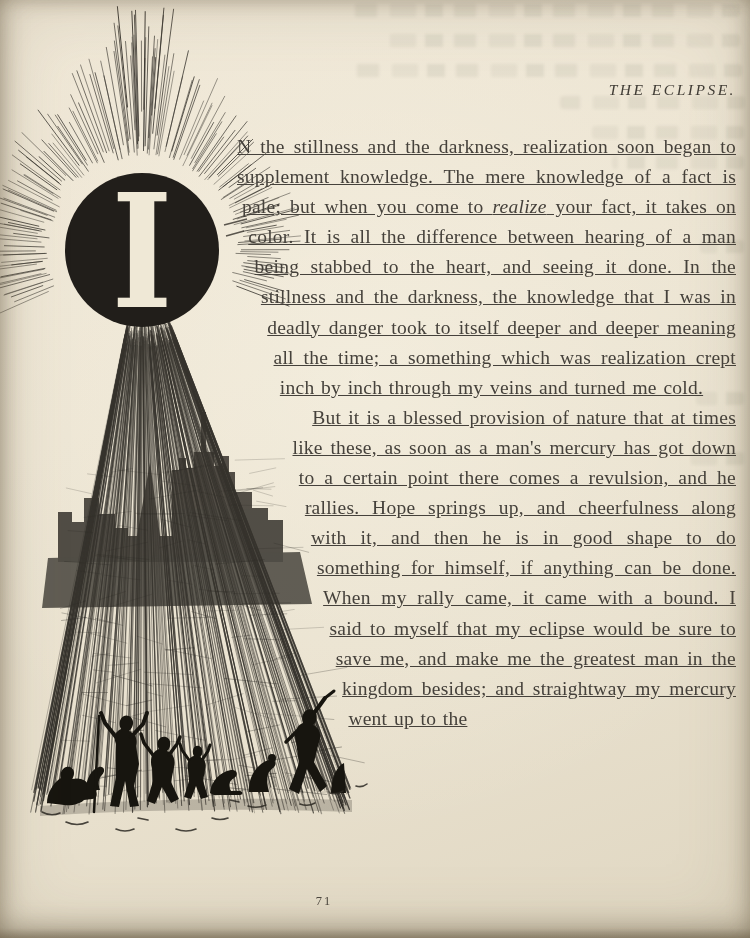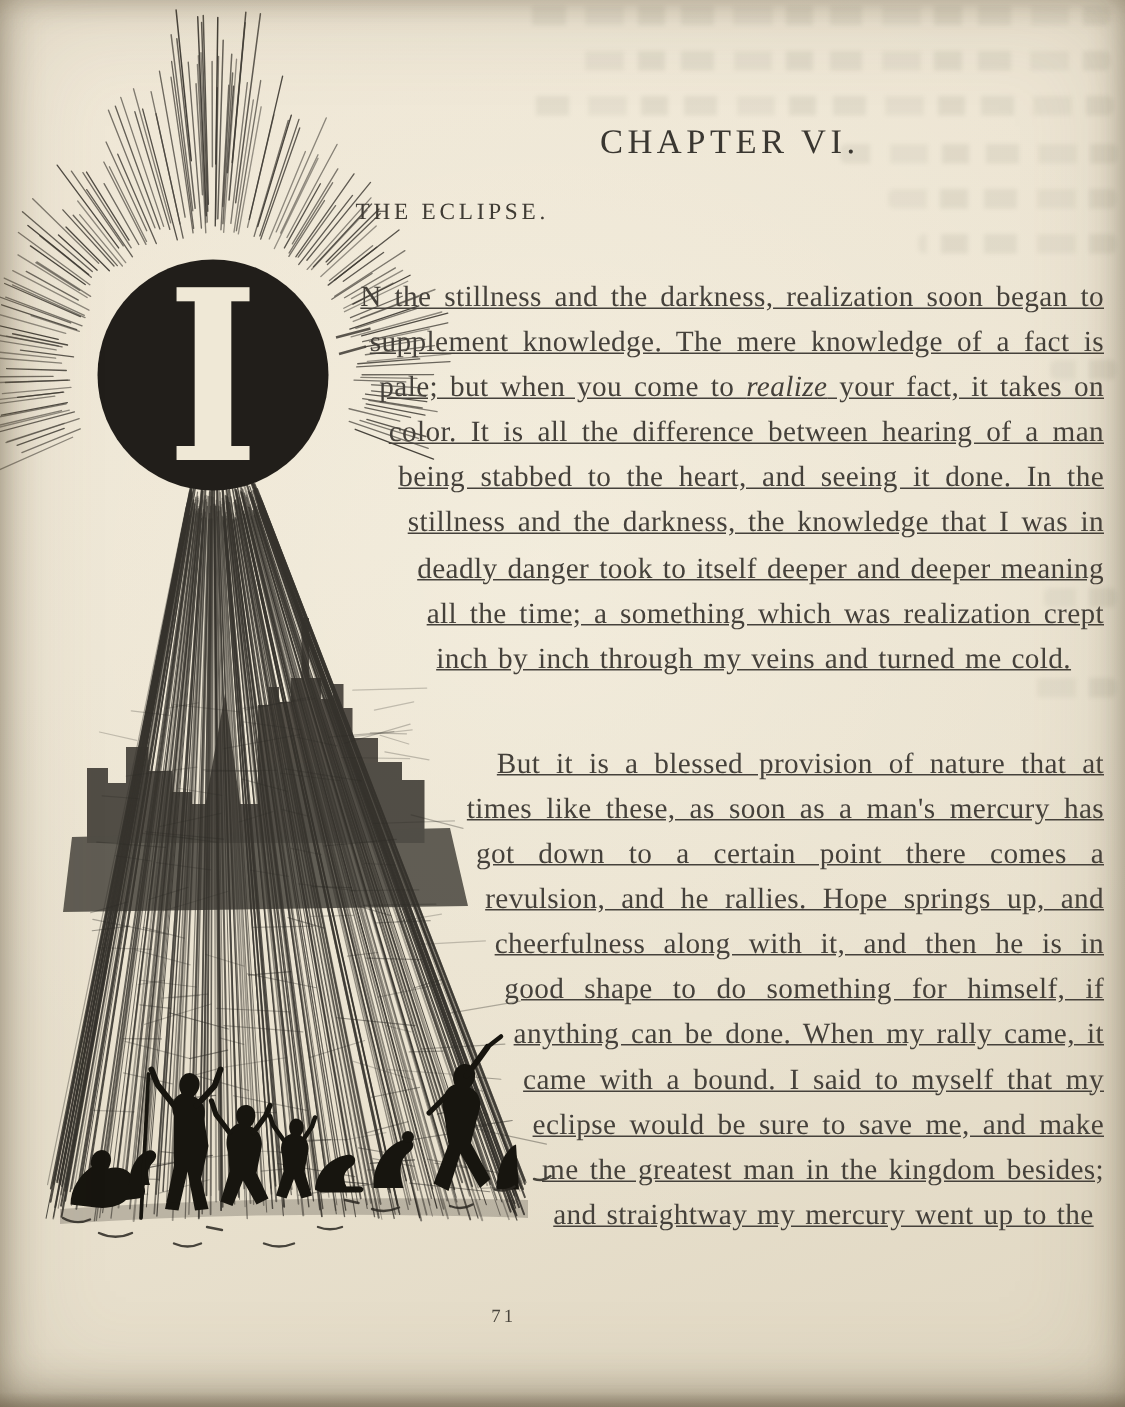--- a/index.html
+++ b/index.html
@@ -41,31 +41,31 @@
     float:left; width:340px; height:760px;
     shape-outside:polygon(0 0,187px 0,187px 120px,208px 220px,229px 320px,250px 420px,270px 520px,291px 620px,312px 720px,322px 760px,0 760px);
     shape-margin:12px;
   }
   h1.chapter{
     margin:0 0 22px 0; font-size:23px; line-height:30px; font-weight:normal;
     letter-spacing:3px; text-align:center; color:#3a3731;
   }
   h2.section{
     margin:0 0 32px 0; font-size:15.5px; line-height:20px; font-weight:normal;
-    letter-spacing:2.5px; text-align:left; color:#3f3b34;
+    letter-spacing:2.5px; text-align:right; color:#3f3b34;font-style:italic;
   }
   p.body-par{
     margin:0; font-size:19.5px; line-height:30.1px; text-align:justify;
     letter-spacing:.25px; word-spacing:1.5px;
     hyphens:auto;text-decoration:underline; -webkit-hyphens:auto;
   }
-  p.par2{ text-indent:26px;margin-top:40px; }
+  p.par2{ text-indent:26px; }
   .folio{
-    position:absolute; left:304px; top:870px; width:40px; z-index:3;
-    font-size:12.5px; letter-spacing:2px; text-align:right; color:#4a463e;
+    position:absolute; left:304px; top:894px; width:40px; z-index:3;
+    font-size:12.5px; letter-spacing:2px; text-align:center; color:#4a463e;
   }
 </style>
 </head>
 <body>
 
 <div class="page">
 
   <div class="ghost" style="left:345px;top:4px;width:395px;"></div>
   <div class="ghost" style="left:388px;top:34px;width:352px;"></div>
   <div class="ghost" style="left:352px;top:64px;width:390px;"></div>
@@ -649,21 +649,20 @@
       <path d="M300,804 q8,3 15,-1"></path>
         <path d="M330,793 q7,2 13,-2"></path>
       <path d="M356,786 q6,2 11,-2"></path>
         <path d="M138,818 l10,2"></path>
         <path d="M230,800 l9,2"></path>
     </g>
   </svg>
 
   <div class="content">
     <div class="illo-spacer"></div>
-    <h1 class="chapter">CHAPTER VI.</h1>
     <h2 class="section">THE ECLIPSE.</h2>
     <p class="body-par par1"><span>N the stillness and the darkness, realization soon began to supplement knowledge.  The mere knowledge of a fact is pale; but when you come to </span><i>realize</i><span> your fact, it takes on color.  It is all the difference between hearing of a man being stabbed to the heart, and seeing it done.  In the stillness and the darkness, the knowledge that I was in deadly danger took to itself deeper and deeper meaning all the time; a something which was realization crept inch by inch through my veins and turned me cold.</span></p>
     <p class="body-par par2">But it is a blessed provision of nature that at times like these, as soon as a man's mercury has got down to a certain point there comes a revulsion, and he rallies.  Hope springs up, and cheerfulness along with it, and then he is in good shape to do something for himself, if anything can be done.  When my rally came, it came with a bound.  I said to myself that my eclipse would be sure to save me, and make me the greatest man in the kingdom besides; and straightway my mercury went up to the</p>
   </div>
 
   <div class="folio">71</div>
 
   <div class="vignette"></div>
   <div class="bottom-edge"></div>
 </div>

